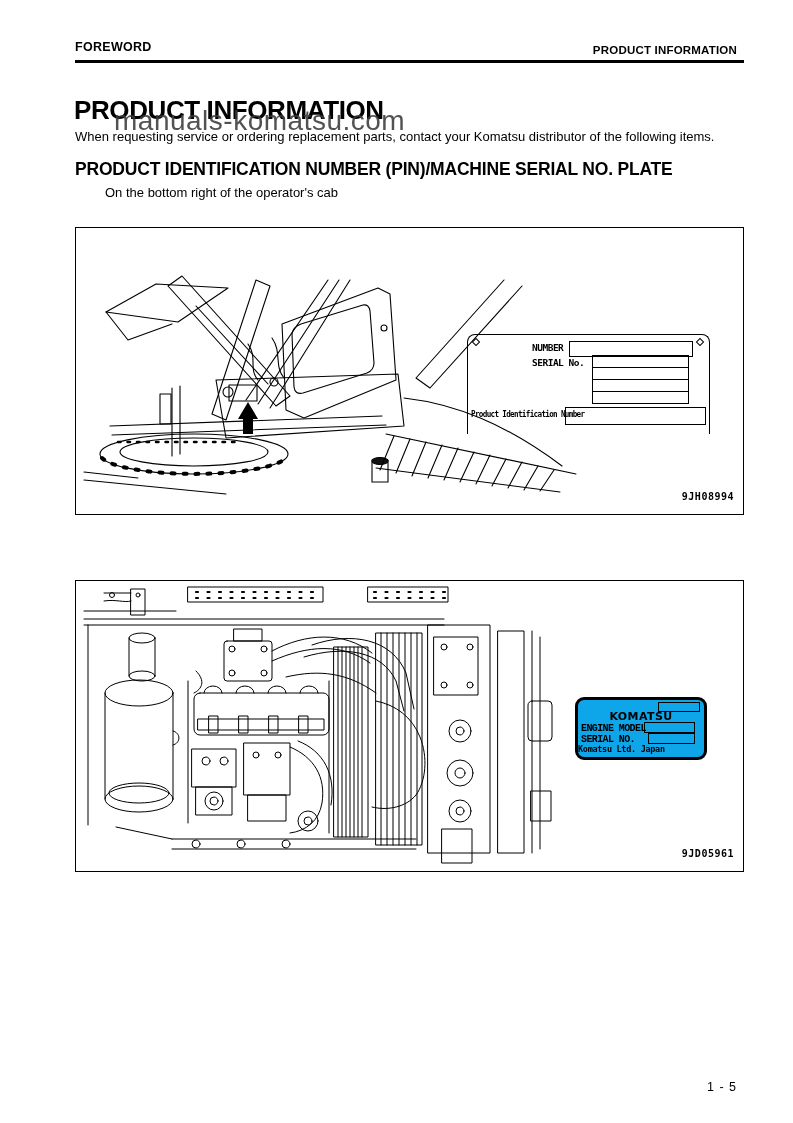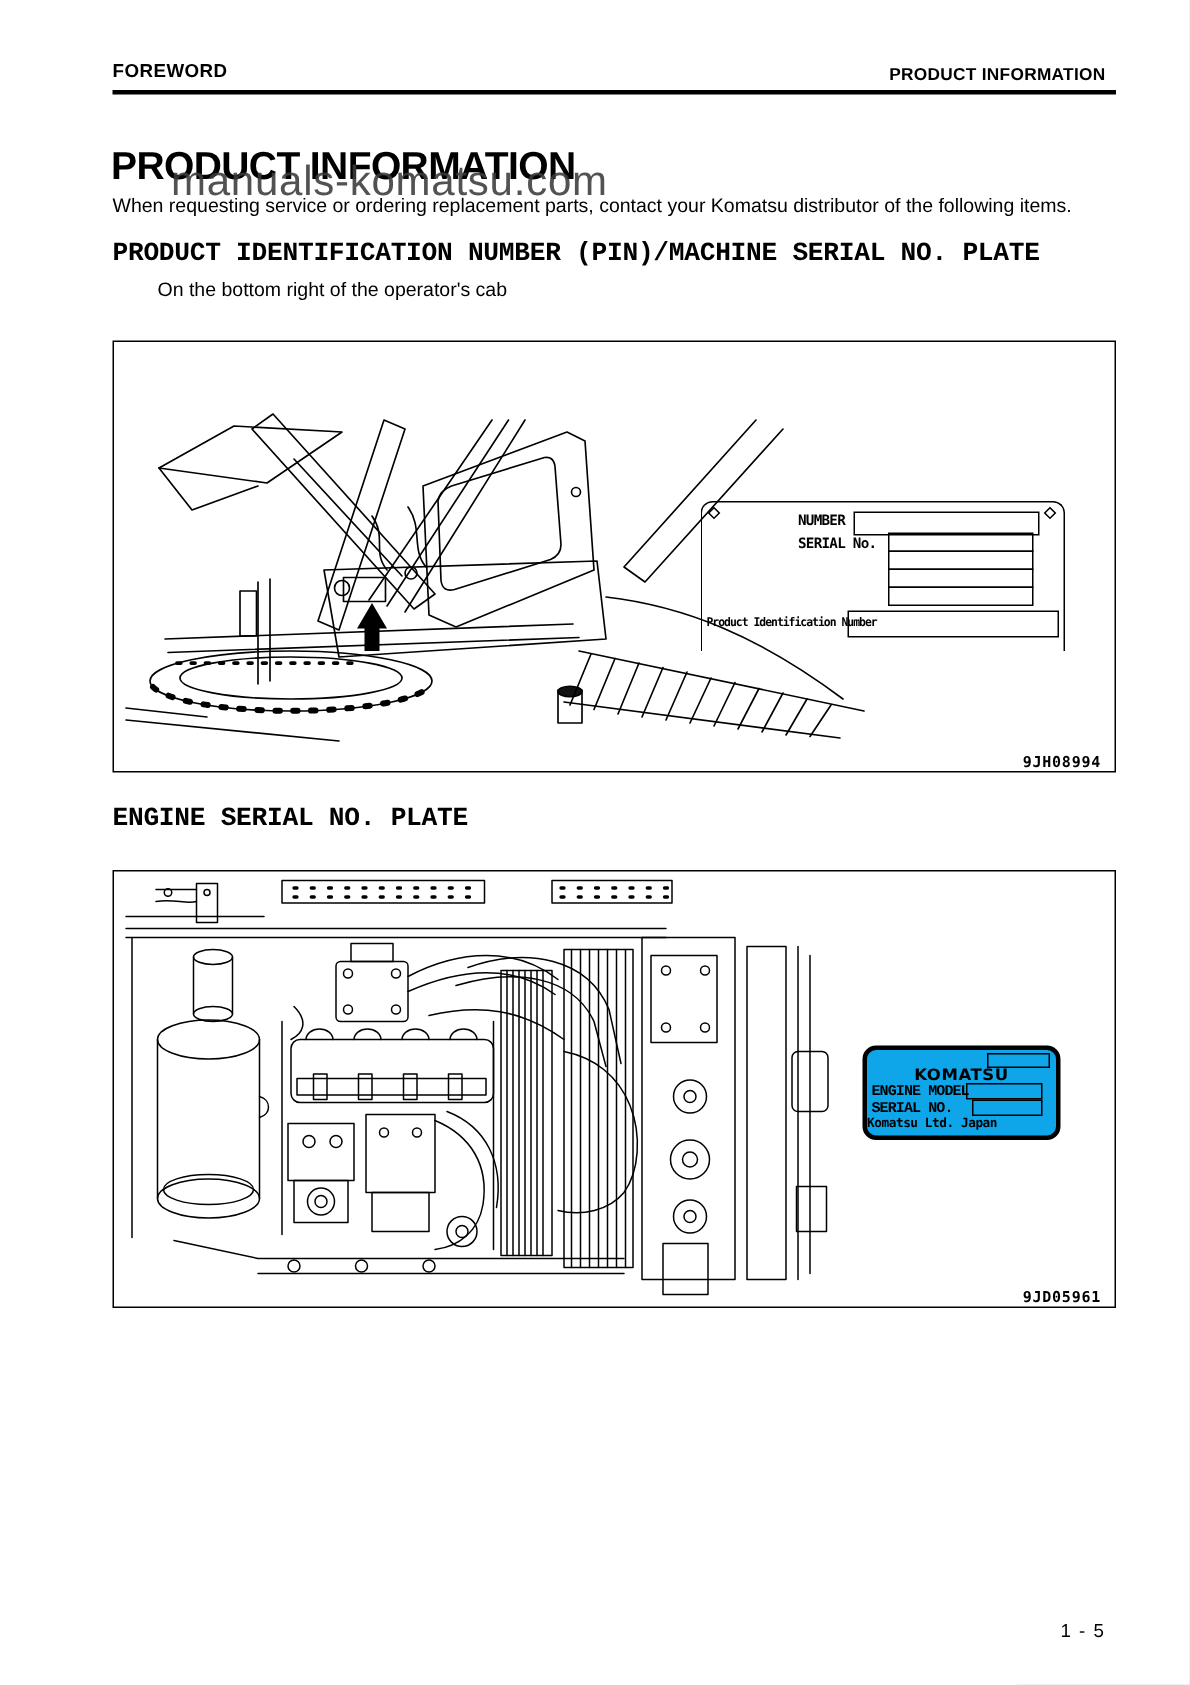--- a/index.html
+++ b/index.html
@@ -10,32 +10,32 @@
   }
   .abs { position:absolute; }
   
   .hdr-left  { left:75px; top:40px; font-size:12.5px; font-weight:bold; letter-spacing:.3px; }
   .hdr-right { right:56px; top:44px; font-size:11.5px; font-weight:bold; letter-spacing:.2px; }
   .hdr-rule  { left:75px; width:669px; top:60px; height:3px; background:#000; }
   
   .title { left:74px; top:95px; font-size:26px; font-weight:bold; letter-spacing:-0.4px; }
   .watermark { left:114px; top:105px; font-size:28px; color:rgba(58,58,58,0.88); letter-spacing:.5px; z-index:5; }
   .intro { left:75px; top:129px; font-size:13px; width:660px; }
-  .h2 { font-size:17.5px; font-weight:bold; letter-spacing:-0.2px;font-family:Liberation Mono, monospace; }
+  .h2 { font-size:17.5px; font-weight:bold; letter-spacing:-0.2px; }
   .h2-1 { left:75px; top:159px; }
   .sub { font-size:13px; }
   .sub-1a { left:75px; top:185px;margin-left:30px; }
   .sub-1b { left:75px; top:204px; }
   .h2-2 { left:75px; top:536px; }
   .sub-2a { left:75px; top:560px; }
   
   .figure { position:absolute; left:75px; width:667px; border:1.5px solid #000; background:#fff; }
   .fig1 { top:227px; height:286px; }
   .fig2 { top:580px; height:290px; }
-  .figcode { position:absolute; right:9px; bottom:0; font-family:"DejaVu Sans Mono", monospace; font-size:10px; font-weight:bold; letter-spacing:.5px; }
+  .figcode { position:absolute; right:9px; bottom:12px; font-family:"DejaVu Sans Mono", monospace; font-size:10px; font-weight:bold; letter-spacing:.5px; }
   .figsvg { position:absolute; left:0; top:0; }
   
   .pin-plate { position:absolute; left:391px; top:106px; width:241px; height:99px;
     border-top:1.5px solid #000; border-left:1.5px solid #000; border-right:1.5px solid #000;
     border-radius:8px 8px 0 0; }
   .diamond { position:absolute; width:4px; height:4px; border:1px solid #000; transform:rotate(45deg); top:4px; }
   .diamond.l { left:5px; } .diamond.r { right:6px; }
   .plate-lbl { position:absolute; font-family:"DejaVu Sans Mono", monospace; font-weight:bold; white-space:nowrap; }
   .pin-model-lbl  { left:64px; top:7px;  font-size:9.5px; letter-spacing:-0.5px; }
   .pin-serial-lbl { left:64px; top:22px; font-size:9.5px; letter-spacing:-0.5px; }
@@ -137,21 +137,20 @@
         <div class="cell"></div>
         <div class="cell"></div>
       </div>
       <div class="plate-lbl pin-pin-lbl">Product Identification Number</div>
       <div class="pin-pin-box"></div>
     </div>
 
     <span class="figcode">9JH08994</span>
   </div>
 
-  <div class="abs h2 h2-2">ENGINE SERIAL NO. PLATE</div>
 
   <div class="figure fig2">
     <svg class="figsvg" width="667" height="290" viewBox="0 0 667 290" fill="none" stroke="#000" stroke-width="1" stroke-linecap="round" stroke-linejoin="round">
 
       <rect x="112" y="6" width="135" height="15"></rect>
       <rect x="292" y="6" width="80" height="15"></rect>
       <line x1="120" y1="11" x2="244" y2="11" stroke-width="2.2" stroke-dasharray="2,9.5"></line>
       <line x1="120" y1="17" x2="244" y2="17" stroke-width="2.2" stroke-dasharray="2,9.5"></line>
       <line x1="298" y1="11" x2="370" y2="11" stroke-width="2.2" stroke-dasharray="2,9.5"></line>
       <line x1="298" y1="17" x2="370" y2="17" stroke-width="2.2" stroke-dasharray="2,9.5"></line>

